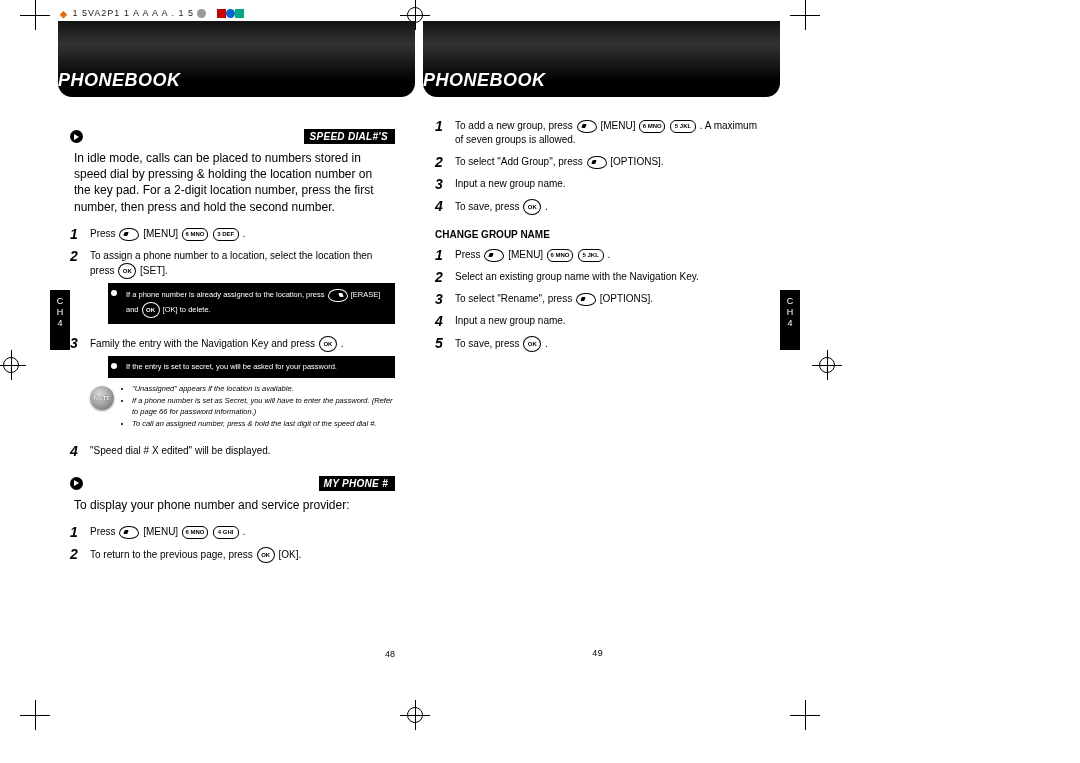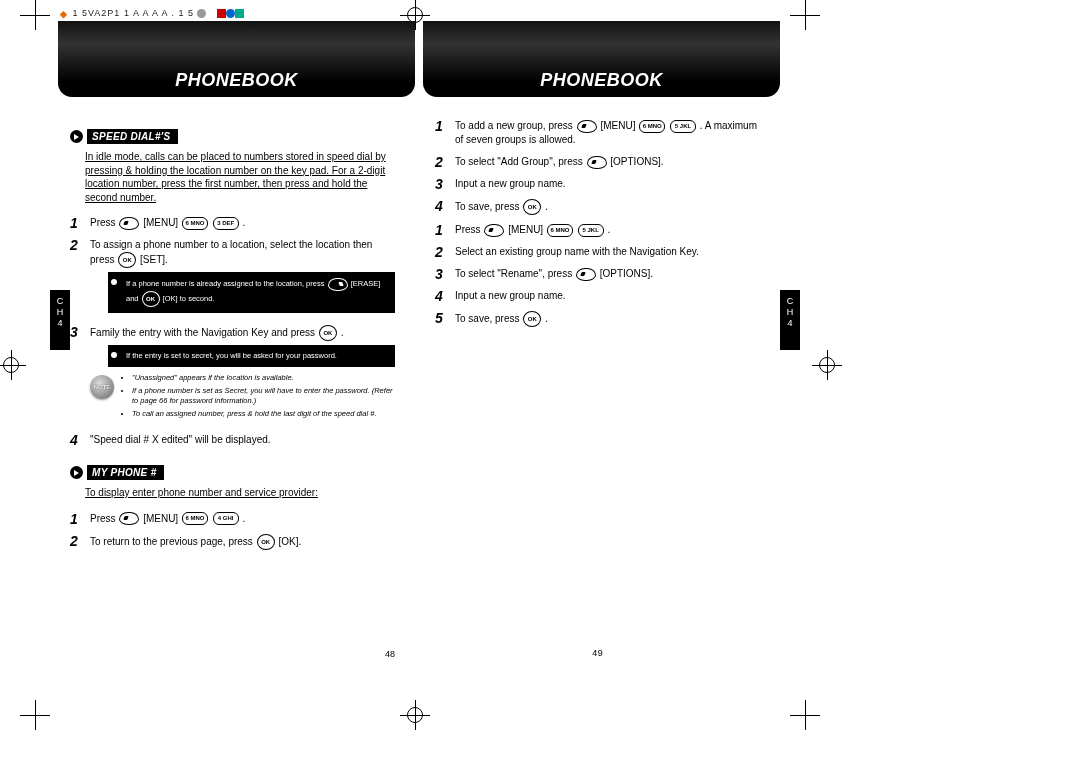--- a/index.html
+++ b/index.html
@@ -45,21 +45,20 @@
   .header-band {
     position: absolute;
     top: -4px;
     left: 8px;
     right: 0;
     height: 70px;
     background: linear-gradient(to bottom, #111 0%, #333 30%, #000 80%);
     border-radius: 0 0 14px 14px;
     display: flex;
     align-items: flex-end;
-    justify-content: center;
     padding-bottom: 6px;
   }
   .header-title {
     color: #fff;
     font-size: 18px;
     font-weight: bold;
     font-style: italic;
     letter-spacing: 0.5px;
   }
 
@@ -68,40 +67,40 @@
     top: 90px;
     left: 20px;
     right: 20px;
     bottom: 30px;
   }
 
   .section-tag {
     display: flex;
     align-items: center;
     margin: 14px 0 6px 0;
+    justify-content: space-between;
   }
   .section-tag .bullet {
     width: 13px; height: 13px; background:#000; border-radius:50%;
     display:flex; align-items:center; justify-content:center; margin-right:4px;
   }
   .section-tag .bullet::after {
     content:""; width:0;height:0;
     border-left:5px solid #fff; border-top:3px solid transparent; border-bottom:3px solid transparent;
   }
   .section-tag .tag {
     background:#000; color:#fff; font-weight:bold; font-style:italic;
     font-size:10px; padding:2px 7px 2px 5px; letter-spacing:0.3px;
   }
 
   .intro {
-    font-size: 10px;
+    font-size: 12px;
     line-height: 1.35;
-    margin: 4px 0 8px 15px;
+    margin: 4px 0 8px 4px;
     padding-right: 6px;
-    text-decoration: underline;
   }
 
   .subhead {
     font-size: 10px;
     font-weight: bold;
     margin: 10px 0 4px 0;
   }
 
   .step-table { width:100%; border-collapse:collapse; }
   .step-table td { vertical-align: top; padding: 4px 0; }
@@ -269,21 +268,21 @@
             <span>To assign a phone number to a location, select the location then press </span>
             <span class="key ok">OK</span>
             <span> [SET].</span>
             <div class="tip-box">
               <div class="dot"></div>
               <div class="body">
                 <span>If a phone number is already assigned to the location, press </span>
                 <span class="softkey right"></span>
                 <span> [ERASE] and </span>
                 <span class="key ok">OK</span>
-                <span> [OK] to second.</span>
+                <span> [OK] to delete.</span>
               </div>
             </div>
           </td>
         </tr>
         <tr>
           <td class="num">3</td>
           <td class="txt">
             <span>Family the entry with the Navigation Key and press </span>
             <span class="key ok">OK</span>
             <span> .</span>
@@ -307,21 +306,21 @@
           <td class="num">4</td>
           <td class="txt">"Speed dial # X edited" will be displayed.</td>
         </tr>
       </tbody>
         </table>
 
       <div class="section-tag">
         <div class="bullet"></div>
         <div class="tag">MY PHONE #</div>
       </div>
-      <div class="intro">To display enter phone number and service provider:</div>
+      <div class="intro">To display your phone number and service provider:</div>
 
       <table class="step-table">
         <tbody>
             <tr>
           <td class="num">1</td>
           <td class="txt">
             <span>Press </span>
             <span class="softkey left"></span>
             <span> [MENU] </span>
             <span class="key">6 MNO</span>
@@ -381,20 +380,21 @@
           <td class="num">4</td>
           <td class="txt">
             <span>To save, press </span>
             <span class="key ok">OK</span>
             <span> .</span>
           </td>
         </tr>
       </tbody>
         </table>
 
+      <div class="subhead">CHANGE GROUP NAME</div>
       <table class="step-table">
         <tbody>
             <tr>
           <td class="num">1</td>
           <td class="txt">
             <span>Press </span>
             <span class="softkey left"></span>
             <span> [MENU] </span>
             <span class="key">6 MNO</span>
             <span class="key">5 JKL</span>

